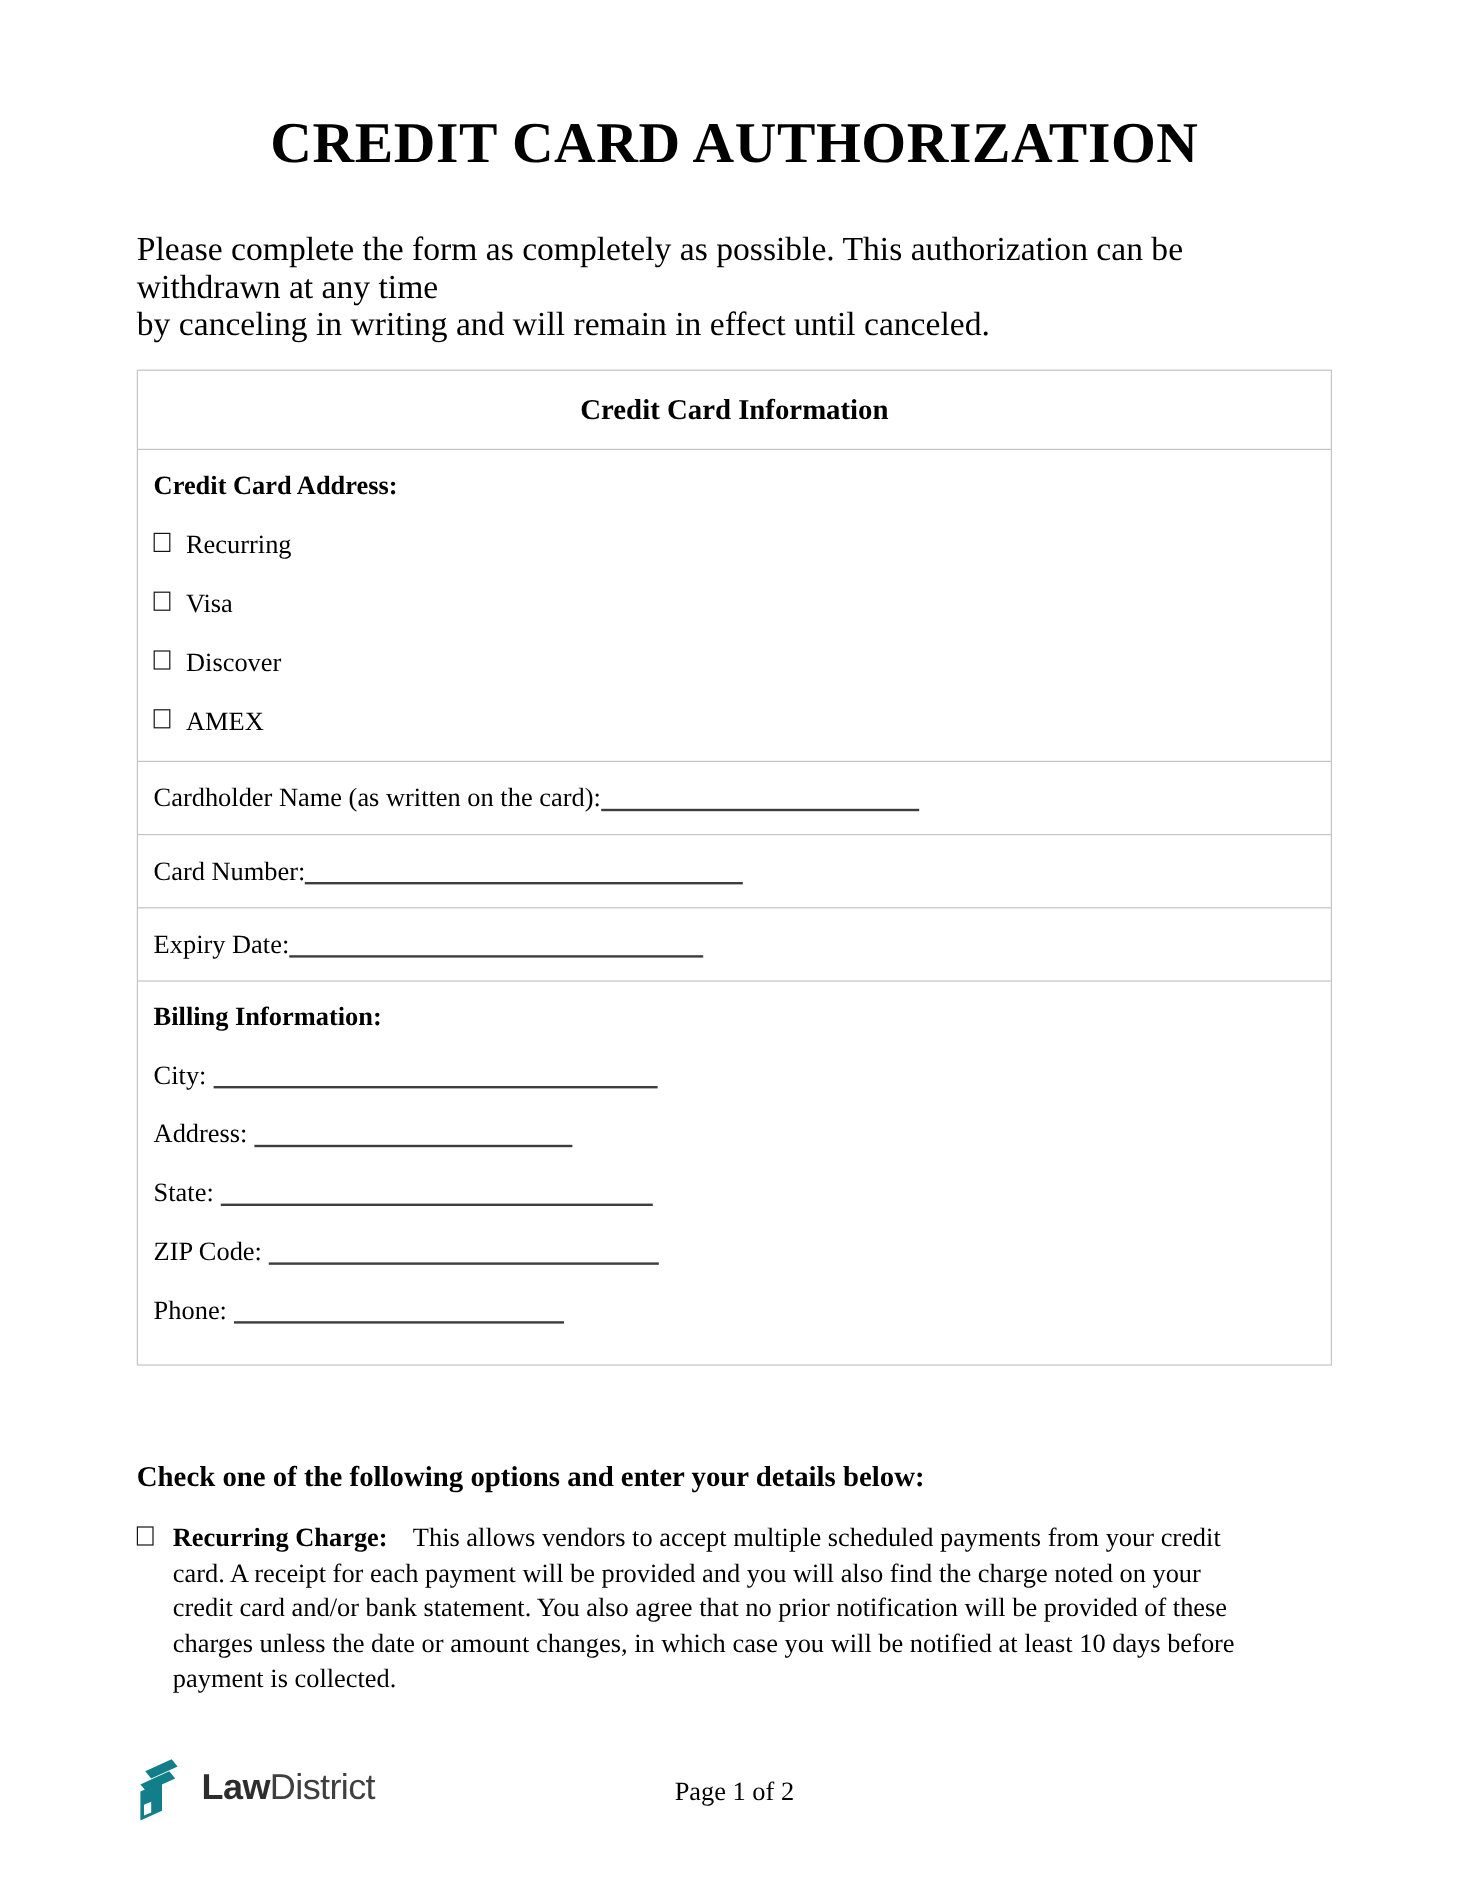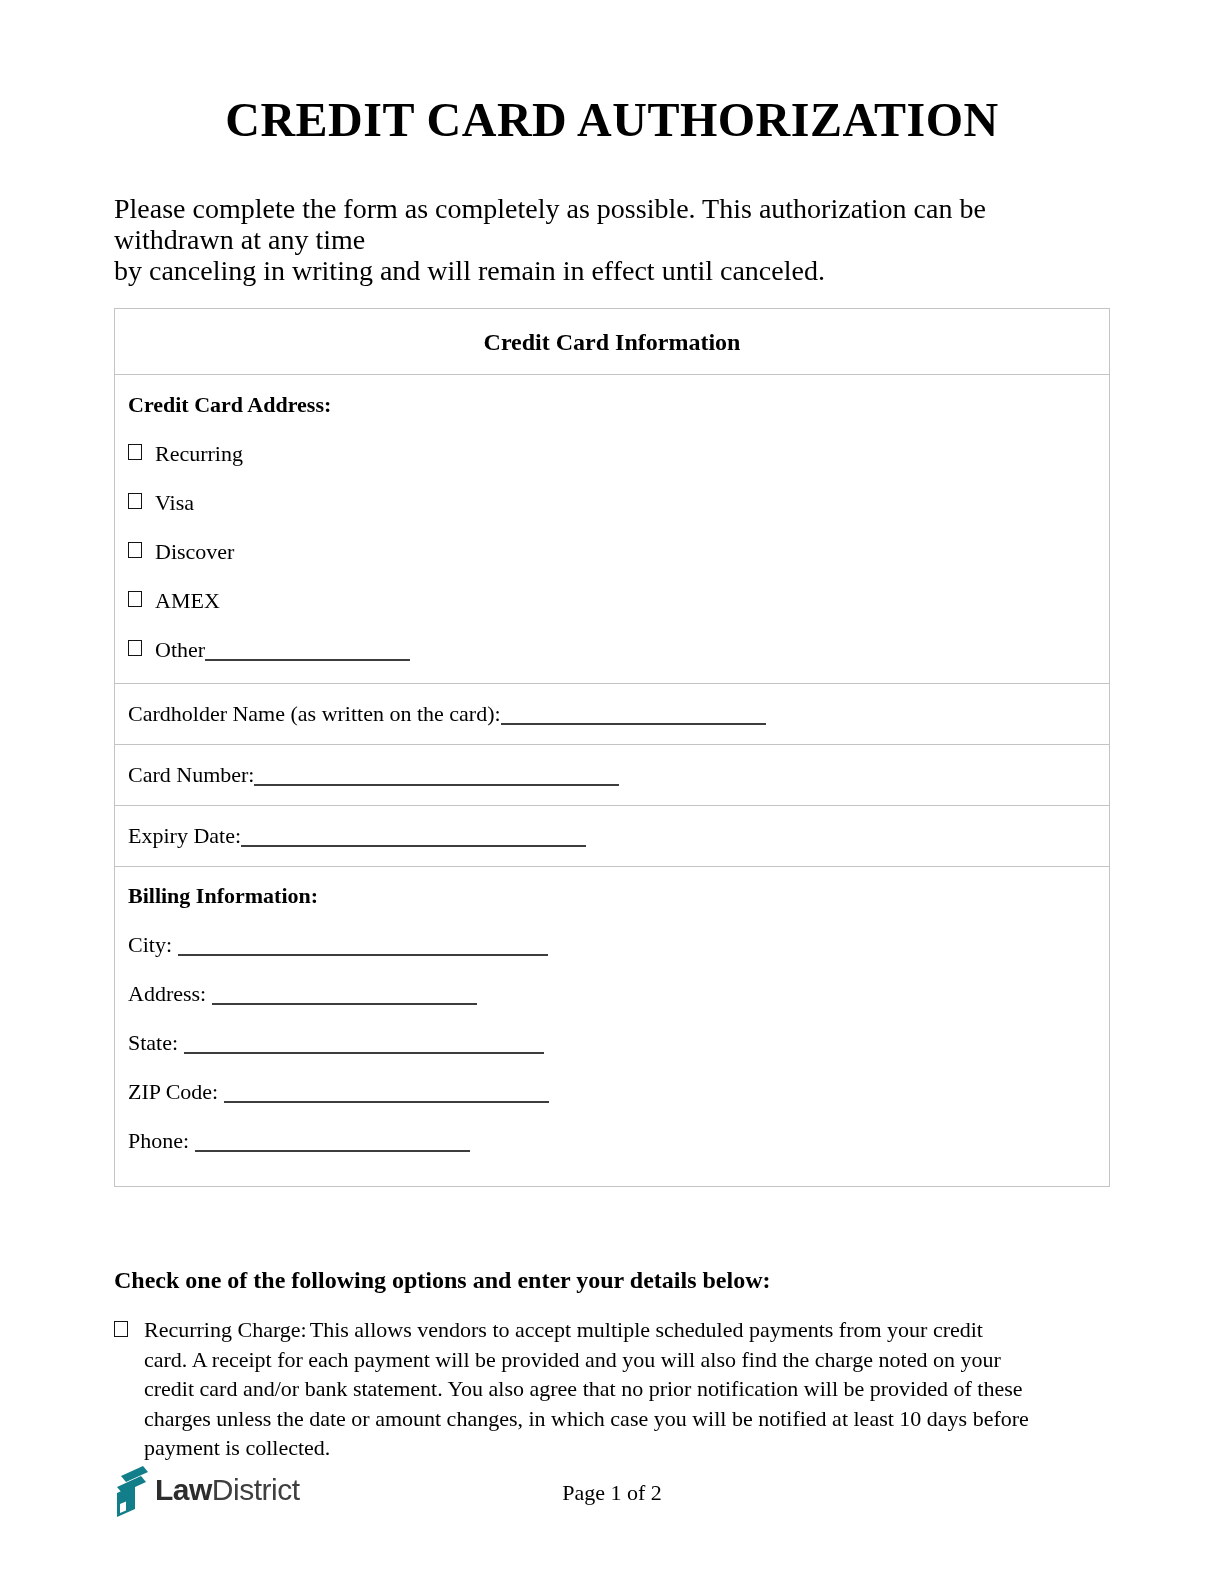--- a/index.html
+++ b/index.html
@@ -81,30 +81,30 @@
     line-height:29.5px;
   }
   .cb-float {
     position:absolute;
     left:0; top:6px;
     width:12px; height:14px;
     border:1.5px solid #141414;
     background:#fff;
     cursor:pointer;
   }
-  .rec-label { font-weight:normal; margin-right:3px; }
+  .rec-label { font-weight:bold; margin-right:21px; }
   .desc { white-space:pre-line; }
   .footer {
     position:absolute;
     left:114px; right:114px; top:1463px;
     height:62px;
   }
   .logo {
     position:absolute; left:-6px; top:0;
-    display:flex; align-items:center; gap:5px;
+    display:flex; align-items:center; gap:18px;
     font-family:"Liberation Sans", sans-serif;
     font-size:30px;
     cursor:pointer;
   }
   .logo .law { font-weight:700; color:#2d2d2d; letter-spacing:-0.5px; }
   .logo .district { font-weight:400; color:#3f3f3f; letter-spacing:-0.5px; }
   .pagenum {
     position:absolute; left:0; right:0; top:17px;
     text-align:center;
     font-size:22px;
@@ -138,23 +138,20 @@
       </div>
 
       <div class="option">
         <span class="cb"></span><span>Discover</span>
       </div>
 
       <div class="option">
         <span class="cb"></span><span>AMEX</span>
       </div>
 
-      <div class="option">
-        <span class="cb"></span><span>Other</span><span class="blank w205"></span>
-      </div>
     </div>
 
     <div class="row">
       <span>Cardholder Name (as written on the card):</span><span class="blank w265"></span>
     </div>
 
     <div class="row">
       <span>Card Number:</span><span class="blank w365"></span>
     </div>
 

